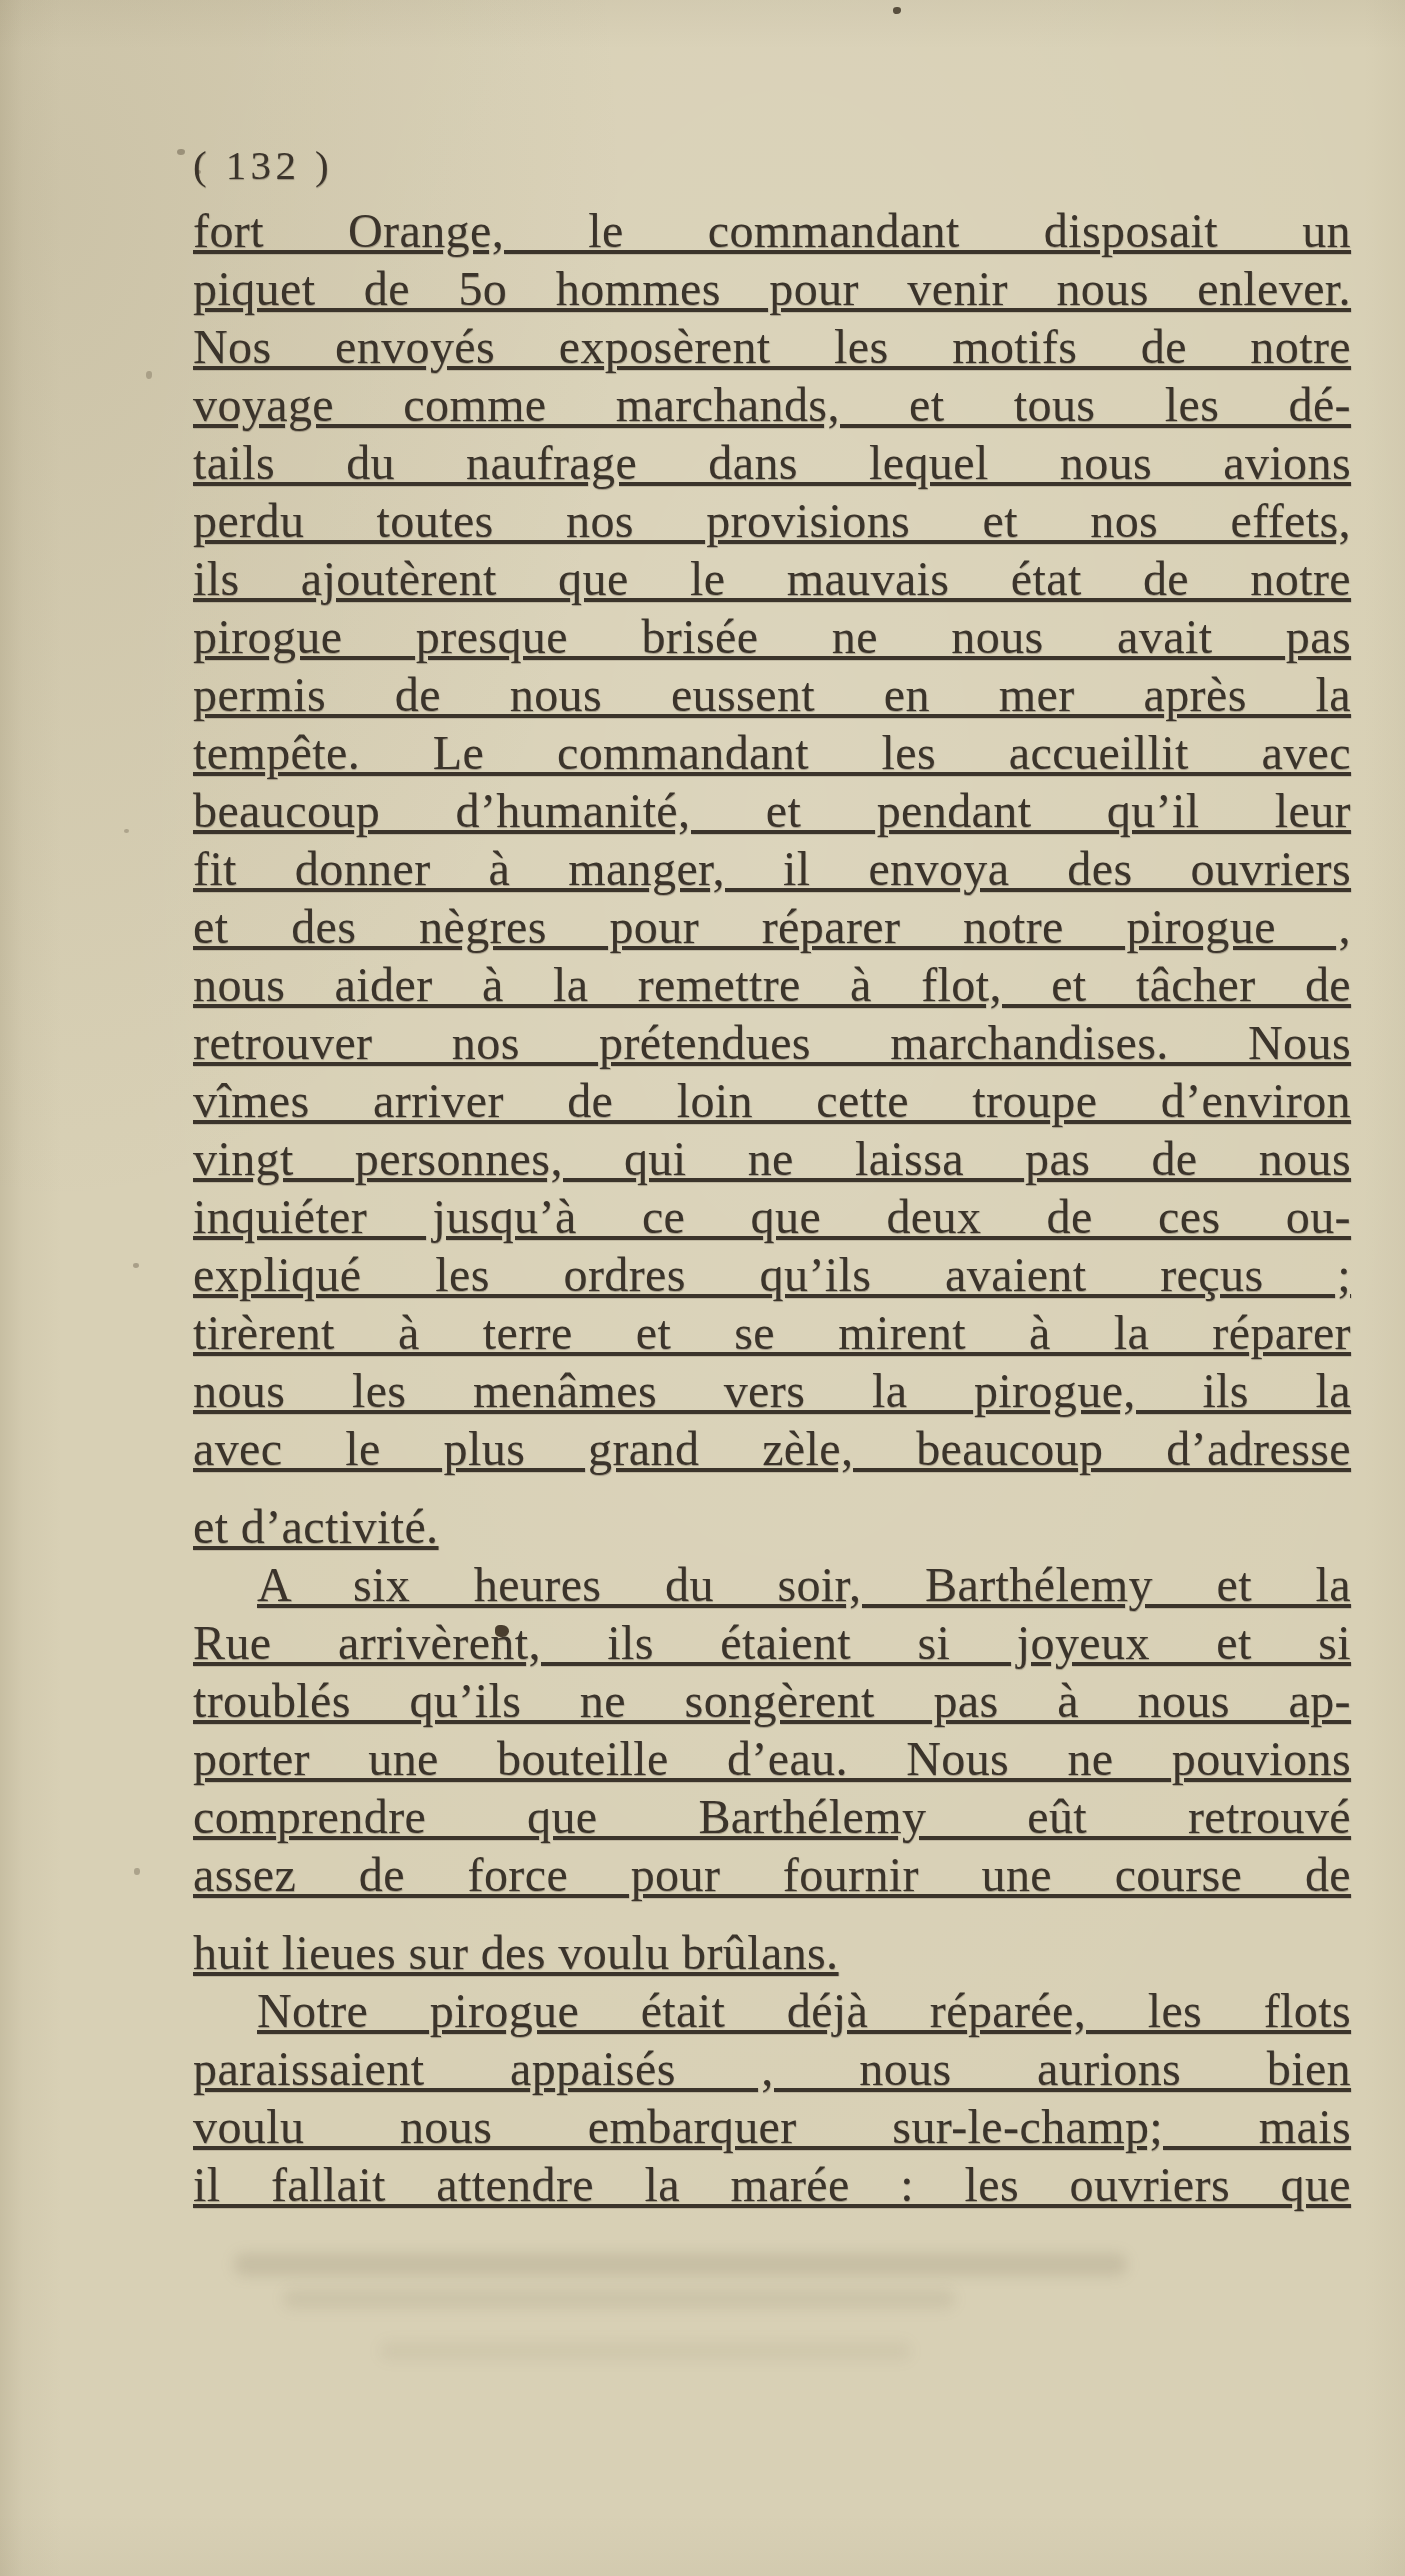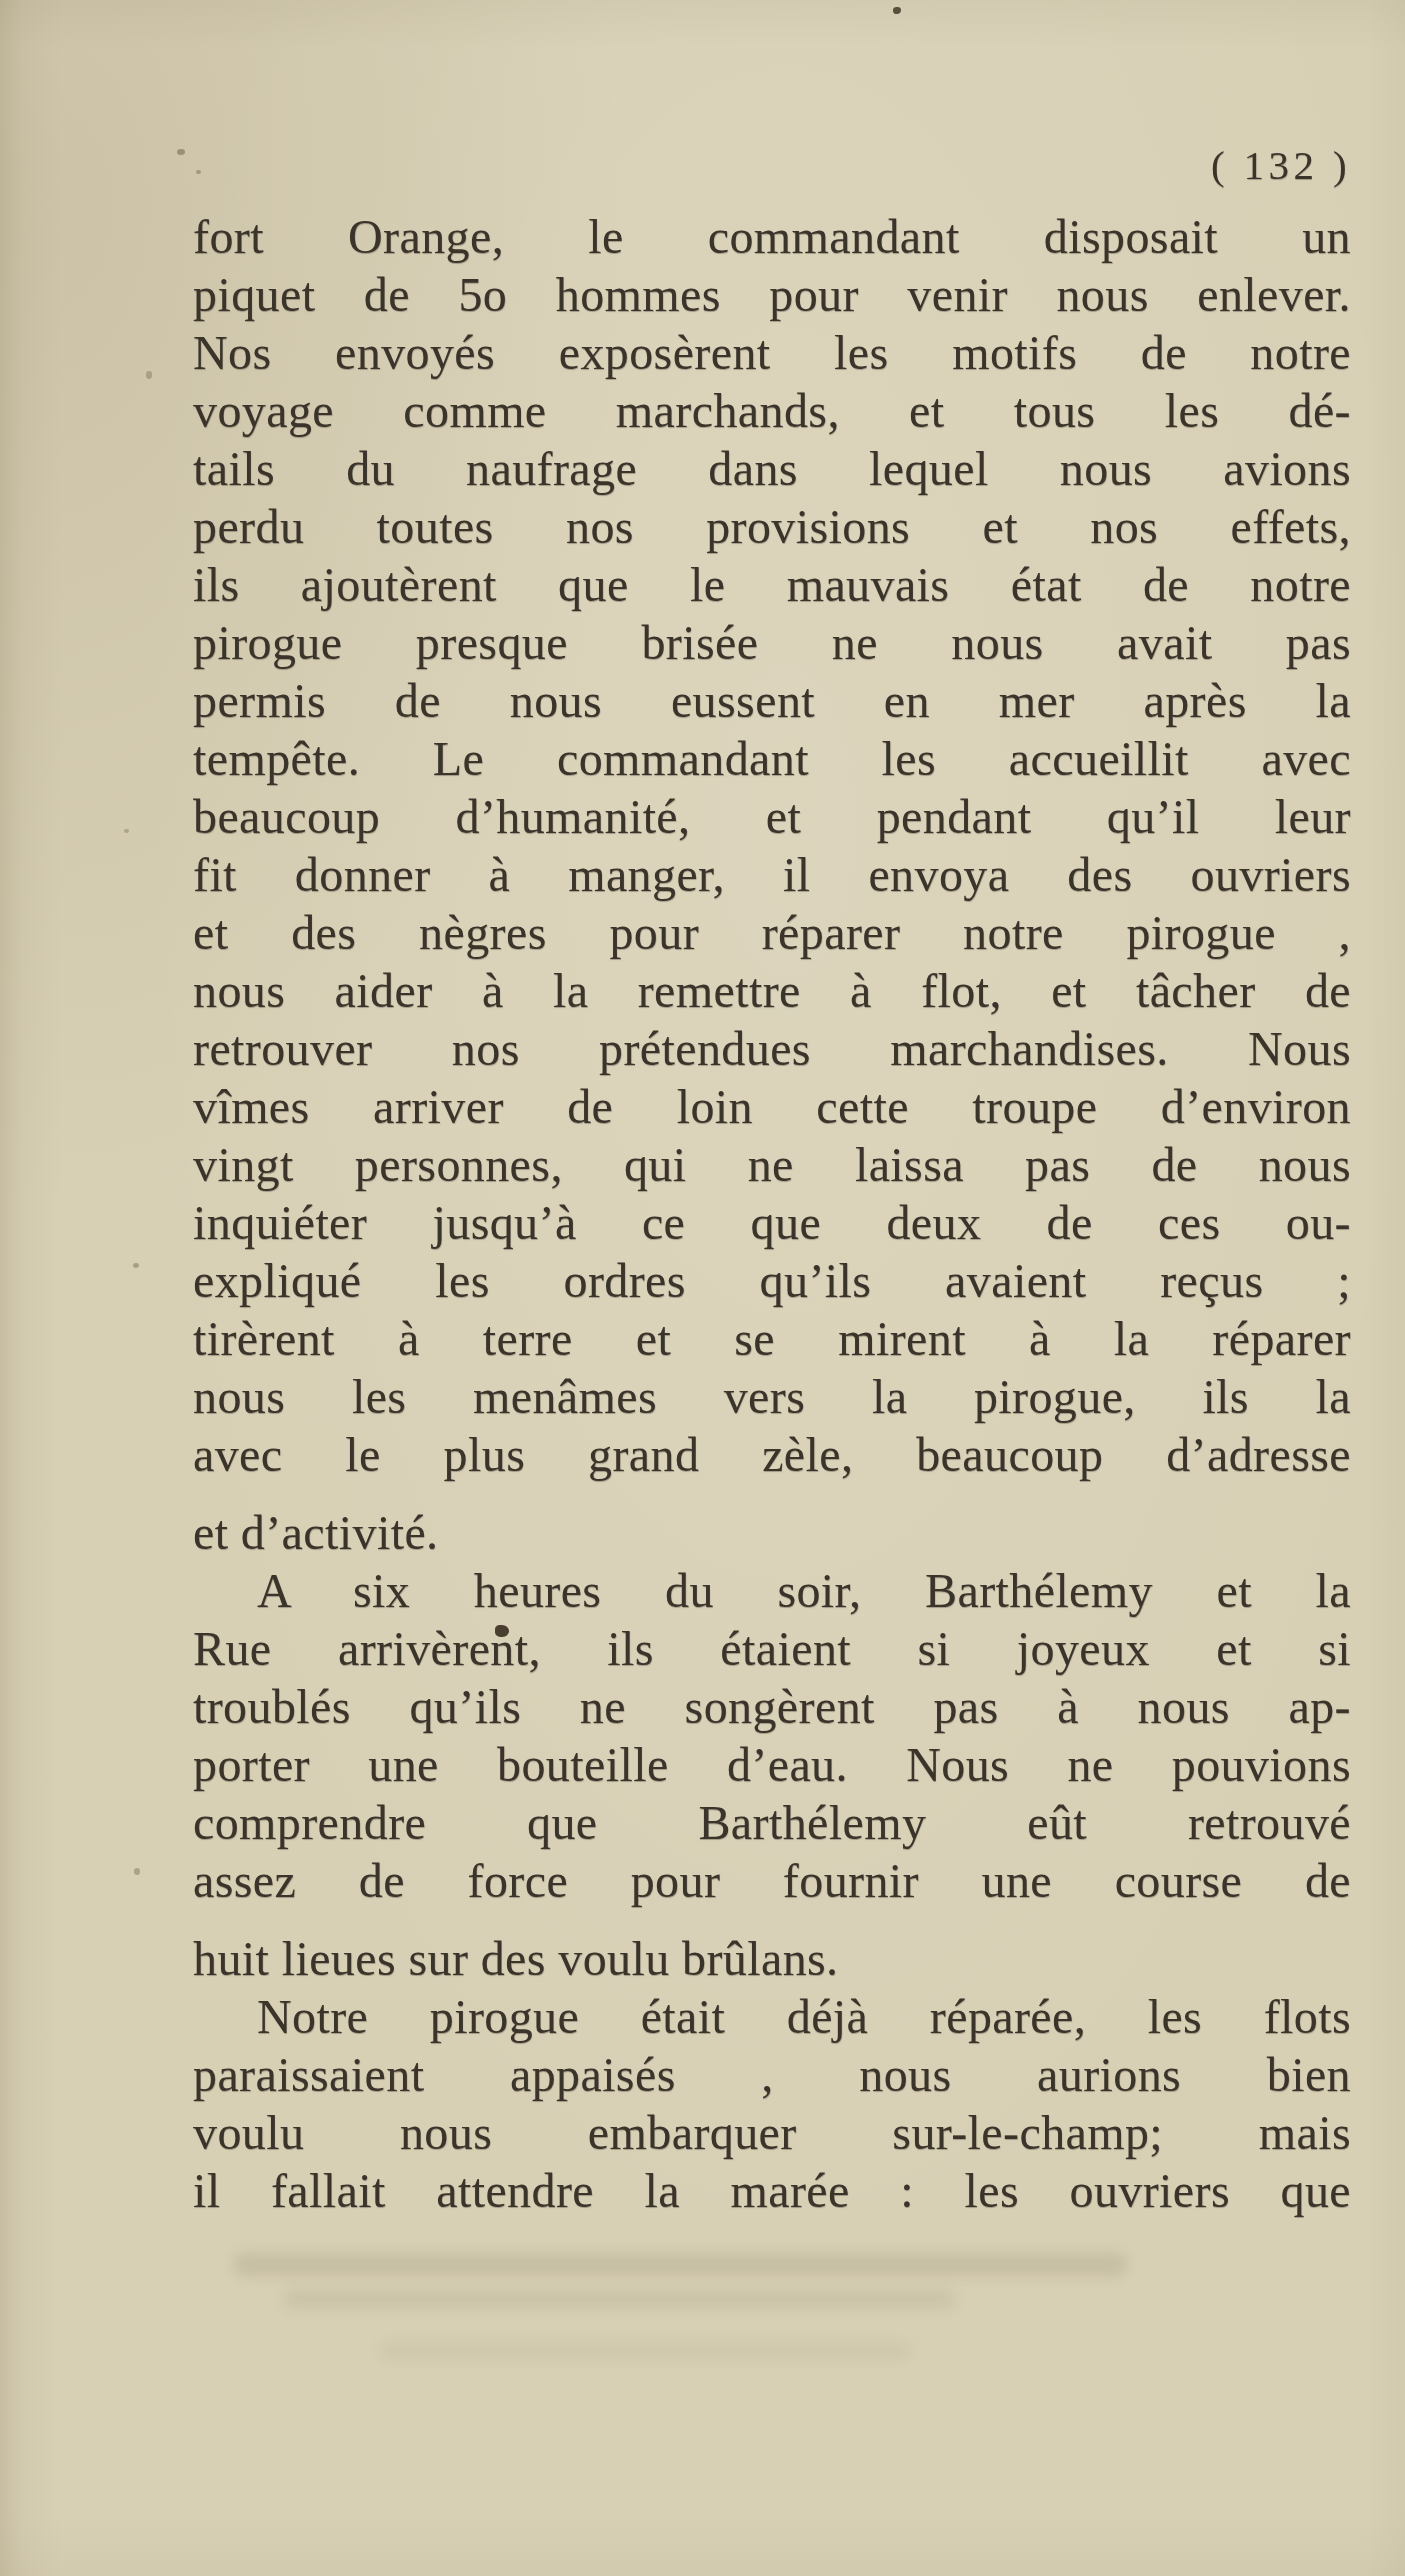--- a/index.html
+++ b/index.html
@@ -24,31 +24,32 @@
       linear-gradient(270deg, rgba(140,128,96,0.08) 0px, rgba(140,128,96,0) 40px),
       linear-gradient(180deg, rgba(120,108,78,0.08) 0px, rgba(120,108,78,0) 49px),
       linear-gradient(0deg, rgba(120,108,78,0.06) 0px, rgba(120,108,78,0) 62px);
     color:var(--ink);
   }
   .page-number{
     position:absolute;
     top:141px;
     left:193px;
     width:1158px;
-    text-align:right;
+    text-align:left;
     font-size:41px;
     letter-spacing:4.4px;
     color:var(--ink);
     text-shadow:0.4px 0.5px 0.8px rgba(59,50,40,0.35);
   }
   .page-text{
     position:absolute;
-    top:208px;
+    top:202px;
     left:193px;
     width:1158px;
+    text-decoration:underline;
   }
   .line{
     font-size:48px;
     line-height:58px;
     height:58px;
     white-space:nowrap;
     text-align:justify;
     text-align-last:justify;
     letter-spacing:0.4px;
     color:var(--ink);

